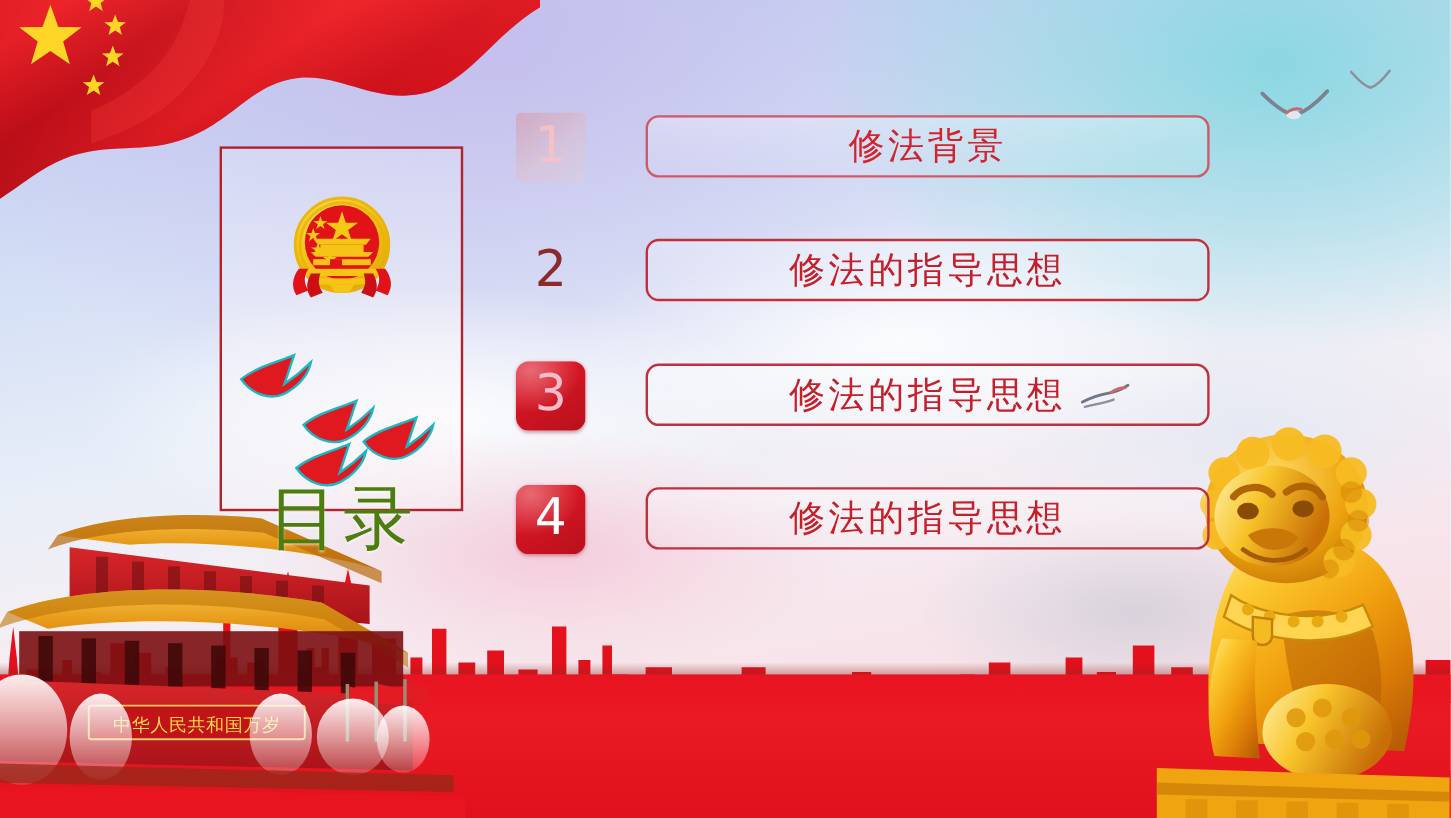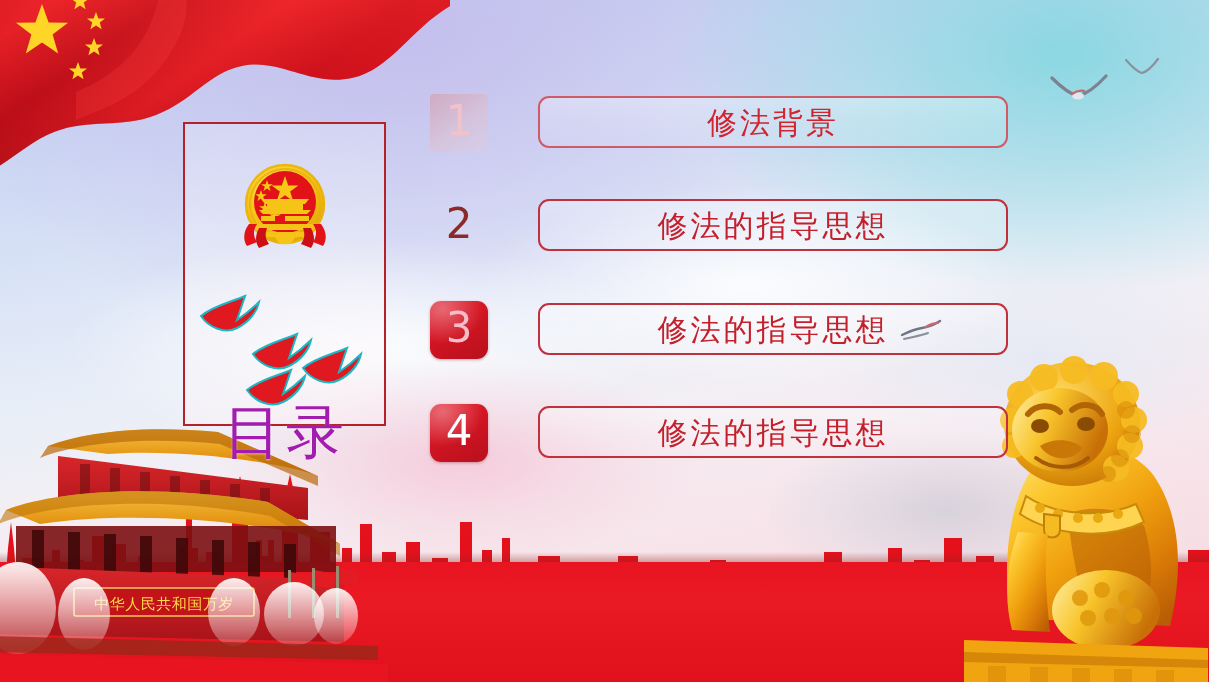--- a/index.html
+++ b/index.html
@@ -49,21 +49,21 @@
     border:2.5px solid #b42128;
     background:linear-gradient(180deg, rgba(236,240,250,.30) 0%, rgba(252,248,250,.42) 55%, rgba(253,242,245,.38) 100%);
   }
   .emblem{position:absolute;left:50%;top:30px;transform:translateX(-50%);width:108px;height:108px;}
   .doves{position:absolute;left:10px;top:160px;width:178px;height:125px;}
 
   .mulu{
     position:absolute;left:224px;top:403px;
     font-family:"DejaVu Sans","Liberation Sans",sans-serif;
     font-size:58px;font-weight:400;letter-spacing:4px;
-    color:#a21caf;line-height:1;
+    color:#4d7c0f;line-height:1;
     text-shadow:0 1px 2px rgba(255,255,255,.55);
   }
 
   
   .toc{position:absolute;left:0;top:0;width:1209px;height:682px;}
   .toc-row{position:absolute;left:430px;width:565px;height:56px;}
   .badge{
     position:absolute;left:0;top:0;width:58px;height:58px;
     border-radius:11px;
     display:flex;align-items:center;justify-content:center;

